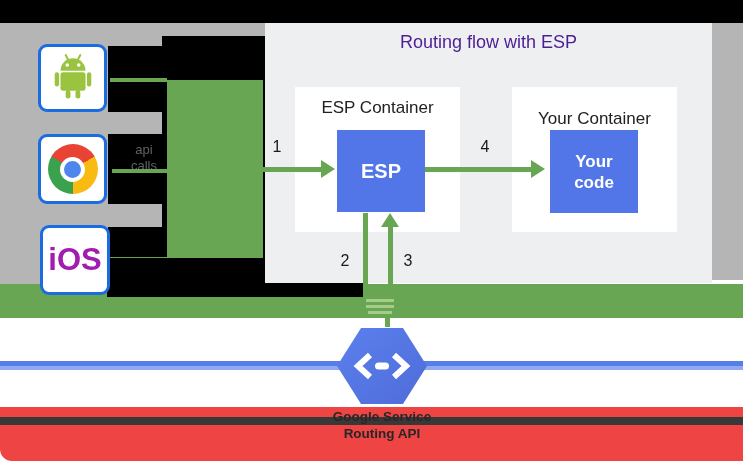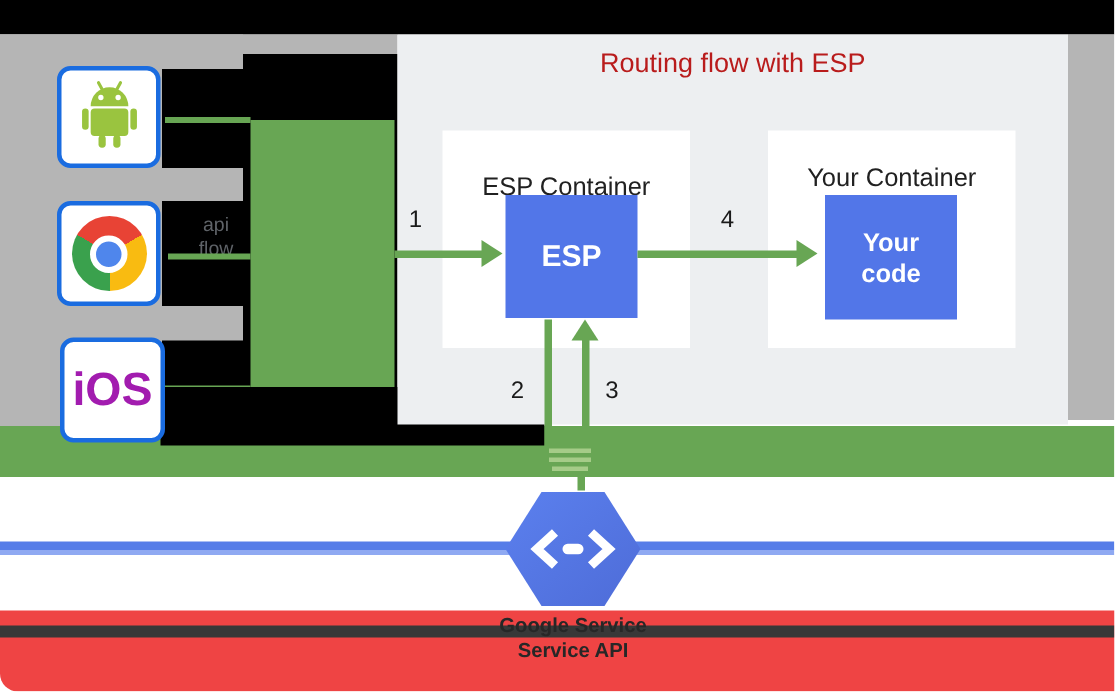--- a/index.html
+++ b/index.html
@@ -19,40 +19,40 @@
   .arrow-up{width:0;height:0;border-left:9px solid transparent;border-right:9px solid transparent;border-bottom:14px solid #68a654;}
   .apicalls{font-size:13px;line-height:16px;color:#5f6368;overflow:hidden;text-align:center;margin-top:16px;}
   .blue-line{background:linear-gradient(#567de8 0 60%, #8fa9f2 60% 100%);}
   .footer-band{background:#ef4444;border-radius:0 0 12px 12px;padding-left:40px;}
   .footer-stripe{background:#383838;}
   .footer-text{color:#272727;font-size:13.5px;font-weight:600;line-height:17px;text-align:center;}
   .dash{background:#a5cc88;height:2.5px;}
   .ios-label{font-weight:bold;font-size:31px;color:#a21caf;letter-spacing:0;}
   .chrome-outer{width:50px;height:50px;border-radius:50%;background:conic-gradient(from 300deg,#e84335 0 120deg,#f9bb11 120deg 240deg,#3aa14d 240deg 360deg);display:flex;align-items:center;justify-content:center;}
   .chrome-hub{width:17px;height:17px;border-radius:50%;background:#4f86ec;border:4px solid #fff;}
-  .title{font-size:18px;color:#b91c1c;text-align:center;width:100%;}
+  .title{font-size:18px;color:#4c1d95;text-align:center;width:100%;}
 </style>
 </head>
 <body>
 
 <div class="stage">
 
   <div class="abs blackfill" style="left:0;top:0;width:743px;height:23px;"></div>
 
   <div class="abs grayfill" style="left:0;top:23px;width:265px;height:13px;"></div>
   <div class="abs grayfill" style="left:0;top:23px;width:162px;height:261px;"></div>
   <div class="abs blackfill" style="left:162px;top:36px;width:103px;height:248px;"></div>
 
   <div class="abs blackfill" style="left:108px;top:46px;width:54px;height:66px;"></div>
   <div class="abs blackfill" style="left:108px;top:134px;width:54px;height:70px;"></div>
   <div class="abs blackfill" style="left:108px;top:227px;width:54px;height:57px;"></div>
 
   <div class="abs apicalls" style="left:118px;top:126px;width:52px;height:34px;">
     <div>api</div>
-    <div>flow</div>
+    <div>calls</div>
   </div>
 
   <div class="abs green" style="left:110px;top:78px;width:57px;height:4px;"></div>
   <div class="abs green" style="left:112px;top:169px;width:55px;height:4px;"></div>
   <div class="abs green" style="left:110px;top:257px;width:57px;height:4px;"></div>
 
   <div class="abs green" style="left:167px;top:80px;width:96px;height:178px;"></div>
 
   <div class="abs green" style="left:0;top:284px;width:743px;height:34px;"></div>
   <div class="abs blackfill" style="left:107px;top:258px;width:256px;height:39px;"></div>
@@ -85,21 +85,21 @@
   <div class="abs iconbox" style="left:40px;top:225px;width:70px;height:70px;">
     <span class="ios-label">iOS</span>
   </div>
 
   <div class="abs grayfill" style="left:712px;top:23px;width:31px;height:257px;"></div>
 
   <div class="abs panel" style="left:265px;top:23px;width:447px;height:260px;">
     <div class="abs title" style="left:0;top:9px;">Routing flow with ESP</div>
 
     <div class="abs whitebox" style="left:30px;top:64px;width:165px;height:145px;">
-      <div class="abs boxlabel" style="left:0;top:28px;">ESP Container</div>
+      <div class="abs boxlabel" style="left:0;top:11px;">ESP Container</div>
     </div>
     <div class="abs whitebox" style="left:247px;top:64px;width:165px;height:145px;">
       <div class="abs boxlabel" style="left:0;top:22px;">Your Container</div>
     </div>
 
     <div class="abs bluebox" style="left:72px;top:107px;width:88px;height:82px;font-size:20px;">
       <span>ESP</span>
     </div>
     <div class="abs bluebox" style="left:285px;top:107px;width:88px;height:83px;font-size:17px;line-height:21px;">
       <span style="display:block;width:50px;">Your code</span>
@@ -140,17 +140,17 @@
       <polyline points="33,27 21,38 33,49" fill="none" stroke="#fff" stroke-width="6"></polyline>
       <polyline points="57,27 69,38 57,49" fill="none" stroke="#fff" stroke-width="6"></polyline>
       <rect x="38" y="34.5" width="14" height="7" rx="3.5" fill="#fff"></rect>
     </svg>
   </div>
 
   <div class="abs footer-band" style="left:0;top:407px;width:743px;height:54px;">
     <div class="abs footer-stripe" style="left:0;top:10px;width:743px;height:8px;"></div>
     <div class="abs footer-text" style="left:262px;top:1px;width:240px;">
       <div>Google Service</div>
-      <div>Service API</div>
+      <div>Routing API</div>
     </div>
   </div>
 
 </div>
 
 </body></html>

